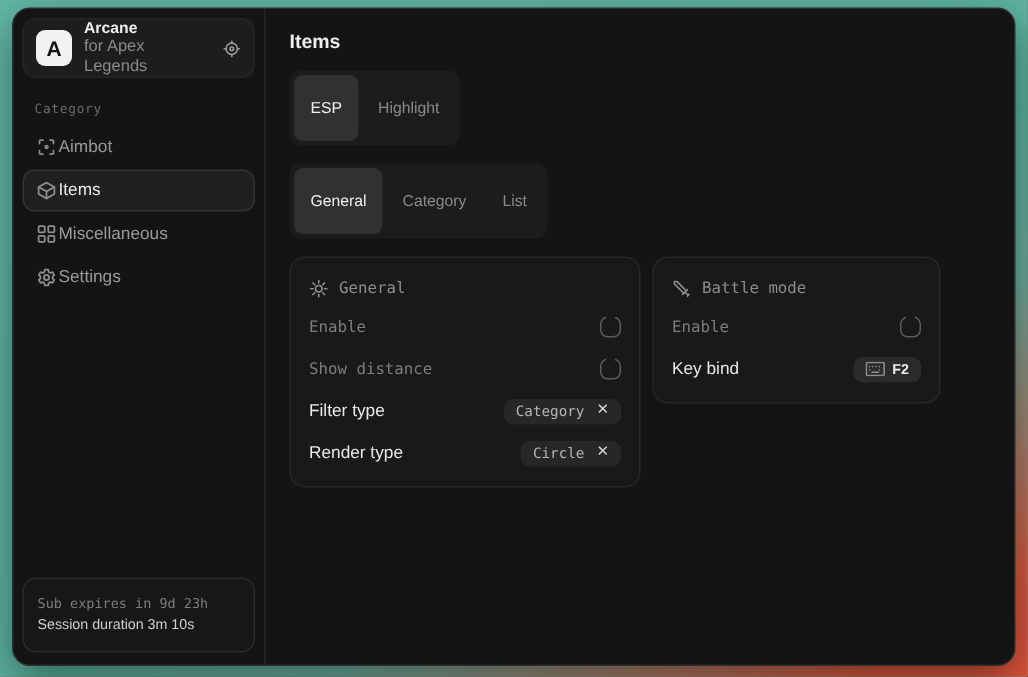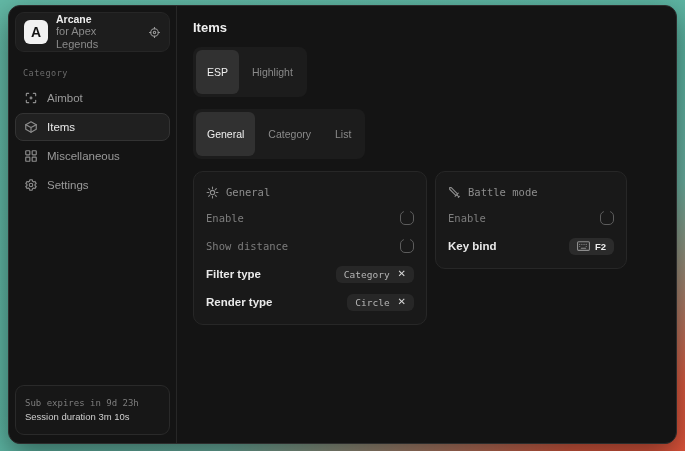--- a/index.html
+++ b/index.html
@@ -28,21 +28,21 @@
   .brand-text { flex:1; line-height:1.15; }
   .brand-name { color:#ededed; font-size:10.5px; font-weight:bold; }
   .brand-sub { color:#8a8a8a; font-size:11px; }
   .pin-btn { color:#9a9a9a; display:flex; align-items:center; cursor:pointer; }
   .category-label {
     font-family:"DejaVu Sans Mono","Liberation Mono",monospace;
     color:#6b6b6b; font-size:8.5px; margin:16px 0 6px 8px; letter-spacing:.5px;
   }
   .nav { display:flex; flex-direction:column; gap:1px; }
   .nav-item {
-    display:flex; align-items:center; gap:9px; height:28px; padding:0 8px;
+    display:flex; align-items:center; gap:1px; height:28px; padding:0 8px;
     color:#9a9a9a; font-size:11.5px; border:1px solid transparent; border-radius:8px; cursor:pointer;
   }
   .nav-item svg { flex:0 0 14px; }
   .nav-item.selected { background:#202020; border-color:#333333; color:#e9e9e9; }
   .sb-spacer { flex:1; }
   .footer-card {
     border:1px solid #2a2a2a; border-radius:9px; background:#171717;
     padding:12px 9px; display:flex; flex-direction:column; gap:3px;
   }
   .footer-line1 {
@@ -73,21 +73,21 @@
   .panel-header {
     display:flex; align-items:center; gap:7px; height:20px;
     font-family:"DejaVu Sans Mono","Liberation Mono",monospace;
     color:#8d8d8d; font-size:10.5px;
   }
   .panel-row { display:flex; align-items:center; justify-content:space-between; height:24px; }
   .row-label-muted {
     font-family:"DejaVu Sans Mono","Liberation Mono",monospace;
     color:#7d7d7d; font-size:10.5px;
   }
-  .row-label-strong { color:#e9e9e9; font-size:11.5px; font-weight:bold; }
+  .row-label-strong { color:#e9e9e9; font-size:11.5px; font-weight:normal; }
   .checkbox {
     position:relative; width:14px; height:14px; border:1.5px solid #5c5c5c; border-radius:5px;
     background:transparent; cursor:pointer;
   }
   .checkbox::after {  
     content:""; position:absolute; top:-2.5px; left:3px; width:6px; height:3px; background:#191919;
   }
   .select-pill {
     display:flex; align-items:center; gap:8px; background:#272727; border-radius:6px;
     padding:3px 8px; cursor:pointer;

